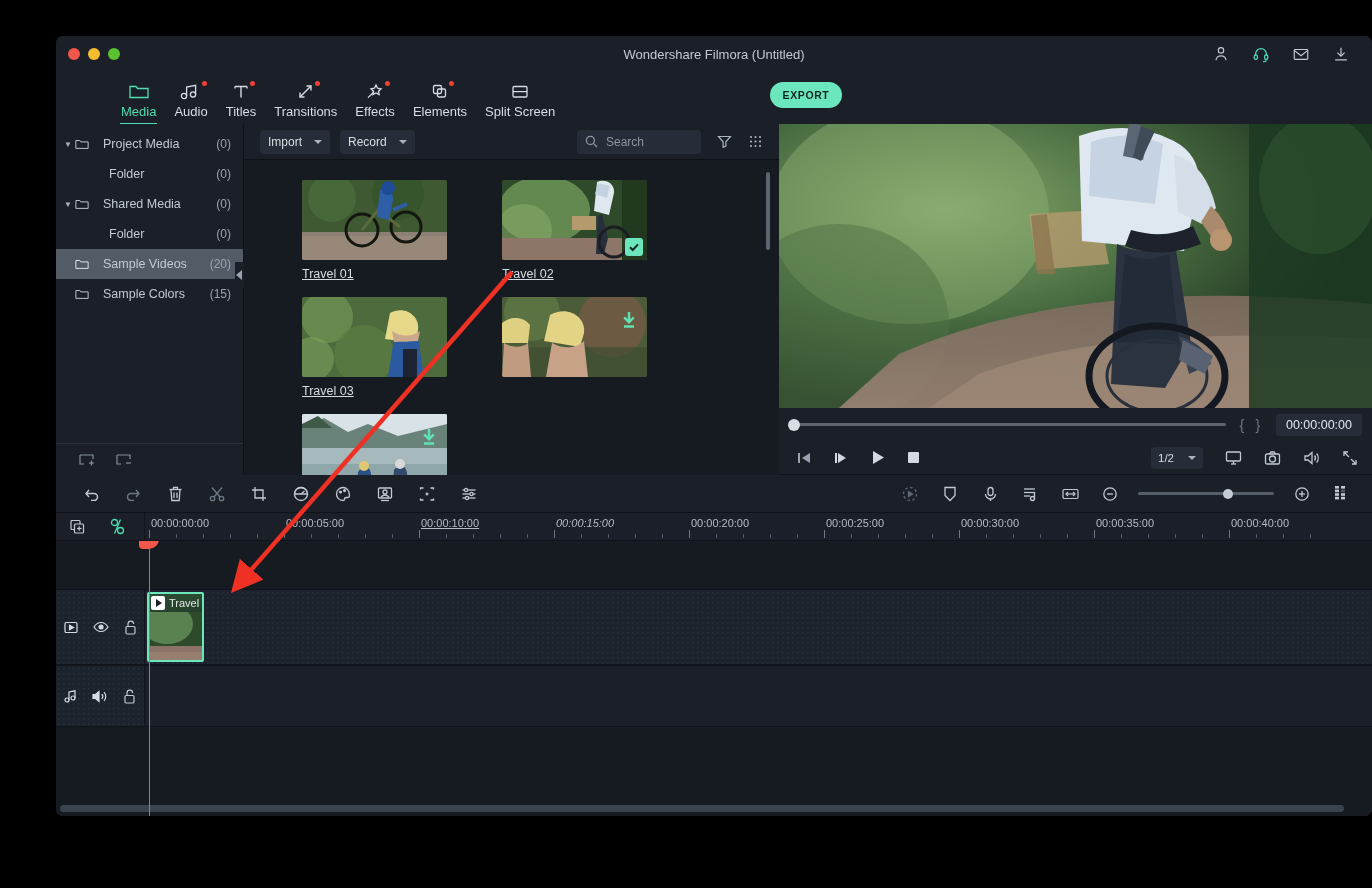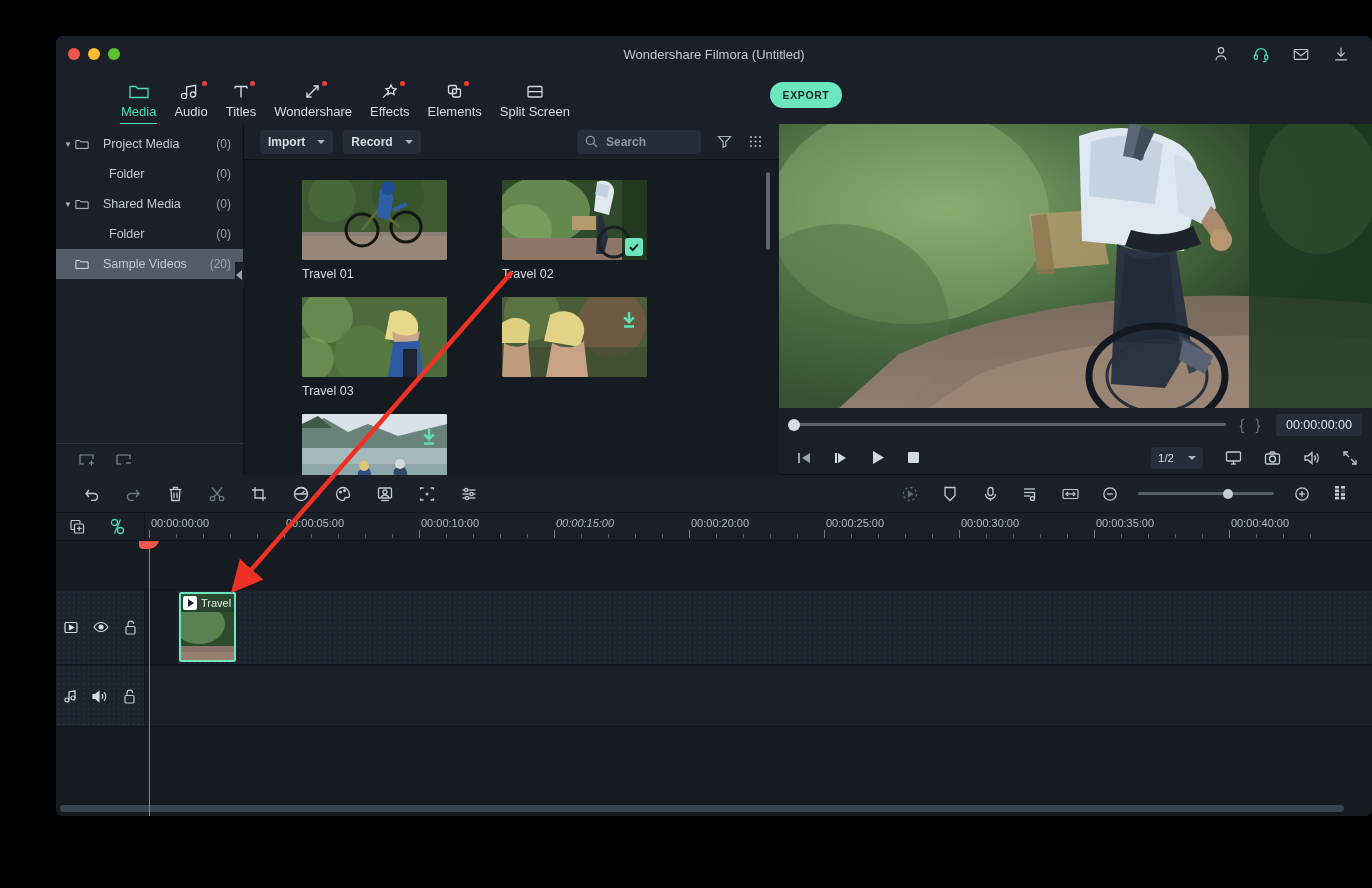--- a/index.html
+++ b/index.html
@@ -111,21 +111,20 @@
     width: 9px; height: 26px; background: #1b2028;
     display:flex; align-items:center; justify-content:center;
   }
 
   
   .media-panel { flex: 1; background: #161b22; display: flex; flex-direction: column; position: relative; }
   .media-toolbar {
     height: 36px; flex: 0 0 36px; background: #1b2028;
     display: flex; align-items: center; padding: 0 16px;
     border-bottom: 1px solid #0f1318;
-    font-weight: bold;
   }
   .mt-btn {
     height: 24px; background: #262d38; border-radius: 4px;
     display: flex; align-items: center; padding: 0 8px;
     font-size: 12px; color: #d7dce3; margin-right: 10px; cursor: pointer;
     gap: 12px;
   }
   .chev { width: 0; height: 0; border-left: 4px solid transparent;
           border-right: 4px solid transparent; border-top: 4px solid #aab2bd; }
   .search-box {
@@ -138,21 +137,21 @@
   .media-grid {
     flex: 1; overflow: hidden; position: relative;
     padding: 20px 0 0 58px;
   }
   .grid-inner { display: flex; flex-wrap: wrap; gap: 0 55px; }
   .mcell { width: 145px; margin-bottom: 16px; }
   .thumb {
     width: 145px; height: 80px; border-radius: 2px; position: relative;
     overflow: hidden; background: #2a3a2a; cursor: pointer;
   }
-  .mlabel { font-size: 12.5px; color: #d7dce3; margin-top: 7px; }
+  .mlabel { font-size: 12.5px; color: #d7dce3; margin-top: 7px; text-decoration: underline; }
   .check-badge {
     position: absolute; right: 4px; bottom: 4px;
     width: 18px; height: 18px; border-radius: 3px; background: #6ce6bd;
     display: flex; align-items: center; justify-content: center;
   }
   .dl-badge { position: absolute; right: 10px; top: 14px; }
   .mscroll {
     position: absolute; right: 9px; top: 12px; width: 4px; height: 78px;
     background: #5b646f; border-radius: 2px;
   }
@@ -335,21 +334,21 @@
 
     <div class="tab">
       <span class="tabicon">
         <svg width="20" height="19" viewBox="0 0 20 19" fill="none" stroke="#d7dce3" stroke-width="1.4">
           <path d="M4 15L15 4"></path>
             <path d="M10.5 4H15v4.5"></path>
             <path d="M4 10.5V15h4.5"></path>
         </svg>
         <span class="reddot"></span>
       </span>
-      <span class="tablabel">Wondershare</span>
+      <span class="tablabel">Transitions</span>
     </div>
 
     <div class="tab">
       <span class="tabicon">
         <svg width="22" height="19" viewBox="0 0 22 19" fill="none" stroke="#d7dce3" stroke-width="1.3">
           <path d="M12 3l1.6 3.2 3.4.6-2.5 2.4.6 3.4L12 11l-3.1 1.6.6-3.4L7 6.8l3.4-.6z"></path>
           <path d="M9.6 10.2L4 15.6"></path>
         </svg>
         <span class="reddot"></span>
       </span>
@@ -415,20 +414,28 @@
 
         <div class="side-item selected">
           <span class="caret"></span>
           <svg class="folder-ic" viewBox="0 0 16 13" fill="none" stroke="#e2e7ee" stroke-width="1.1">
               <path d="M1 11.5v-9h4.5l1.2 1.6H15v7.4z"></path>
             </svg>
           <span class="nm">Sample Videos</span>
           <span class="cnt">(20)</span>
         </div>
 
+        <div class="side-item">
+          <span class="caret"></span>
+          <svg class="folder-ic" viewBox="0 0 16 13" fill="none" stroke="#c3c9d2" stroke-width="1.1">
+              <path d="M1 11.5v-9h4.5l1.2 1.6H15v7.4z"></path>
+            </svg>
+          <span class="nm">Sample Colors</span>
+          <span class="cnt">(15)</span>
+        </div>
       </div>
 
       <div class="side-foot">
         <svg width="17" height="15" viewBox="0 0 17 15" fill="none" stroke="#868f9b" stroke-width="1.2">
           <path d="M2 3v9h4"></path>
             <path d="M2 3h13v4"></path>
             <path d="M11 11h5"></path>
             <path d="M13.5 8.5v5"></path>
         </svg>
         <svg width="17" height="15" viewBox="0 0 17 15" fill="none" stroke="#868f9b" stroke-width="1.2">
@@ -858,21 +865,21 @@
         <div class="rtick minor" style="left: 31px;"></div>
         <div class="rtick minor" style="left: 58px;"></div>
         <div class="rtick minor" style="left: 85px;"></div>
         <div class="rtick minor" style="left: 112px;"></div>
         <div class="rlabel" style="left: 141px;">00:00:05:00</div>
         <div class="rtick major" style="left: 139px;"></div>
         <div class="rtick minor" style="left: 166px;"></div>
         <div class="rtick minor" style="left: 193px;"></div>
         <div class="rtick minor" style="left: 220px;"></div>
         <div class="rtick minor" style="left: 247px;"></div>
-        <div class="rlabel" style="left: 276px;">00:00:10:00</div>
+        <div class="rlabel" style="left: 276px; text-decoration: underline;">00:00:10:00</div>
         <div class="rtick major" style="left: 274px;"></div>
         <div class="rtick minor" style="left: 301px;"></div>
         <div class="rtick minor" style="left: 328px;"></div>
         <div class="rtick minor" style="left: 355px;"></div>
         <div class="rtick minor" style="left: 382px;"></div>
         <div class="rlabel" style="left: 411px; font-style: italic;">00:00:15:00</div>
         <div class="rtick major" style="left: 409px;"></div>
         <div class="rtick minor" style="left: 436px;"></div>
         <div class="rtick minor" style="left: 463px;"></div>
         <div class="rtick minor" style="left: 490px;"></div>
@@ -904,21 +911,21 @@
         <div class="rlabel" style="left: 1086px;">00:00:40:00</div>
         <div class="rtick major" style="left: 1084px;"></div>
         <div class="rtick minor" style="left: 1111px;"></div>
         <div class="rtick minor" style="left: 1138px;"></div>
         <div class="rtick minor" style="left: 1165px;"></div>
       </div>
   </div>
 
   <div class="tl-body">
 
-    <div class="track" style="top:48px; height:76px;gap:32px;">
+    <div class="track" style="top:48px; height:76px;">
       <div class="track-head">
         <svg width="14" height="13" viewBox="0 0 14 13" fill="none" stroke="#d7dce3" stroke-width="1.2">
             <rect x="1" y="1.5" width="12" height="10" rx="1.3"></rect>
             <path d="M5.5 4.3L9.5 6.5l-4 2.2z" fill="#d7dce3"></path>
           </svg>
         <svg width="16" height="12" viewBox="0 0 16 12" fill="none" stroke="#d7dce3" stroke-width="1.2">
             <path d="M1 6s2.8-4.5 7-4.5S15 6 15 6s-2.8 4.5-7 4.5S1 6 1 6z"></path>
             <circle cx="8" cy="6" r="2" fill="#d7dce3"></circle>
           </svg>
         <svg width="13" height="15" viewBox="0 0 13 15" fill="none" stroke="#c3c9d2" stroke-width="1.2">

